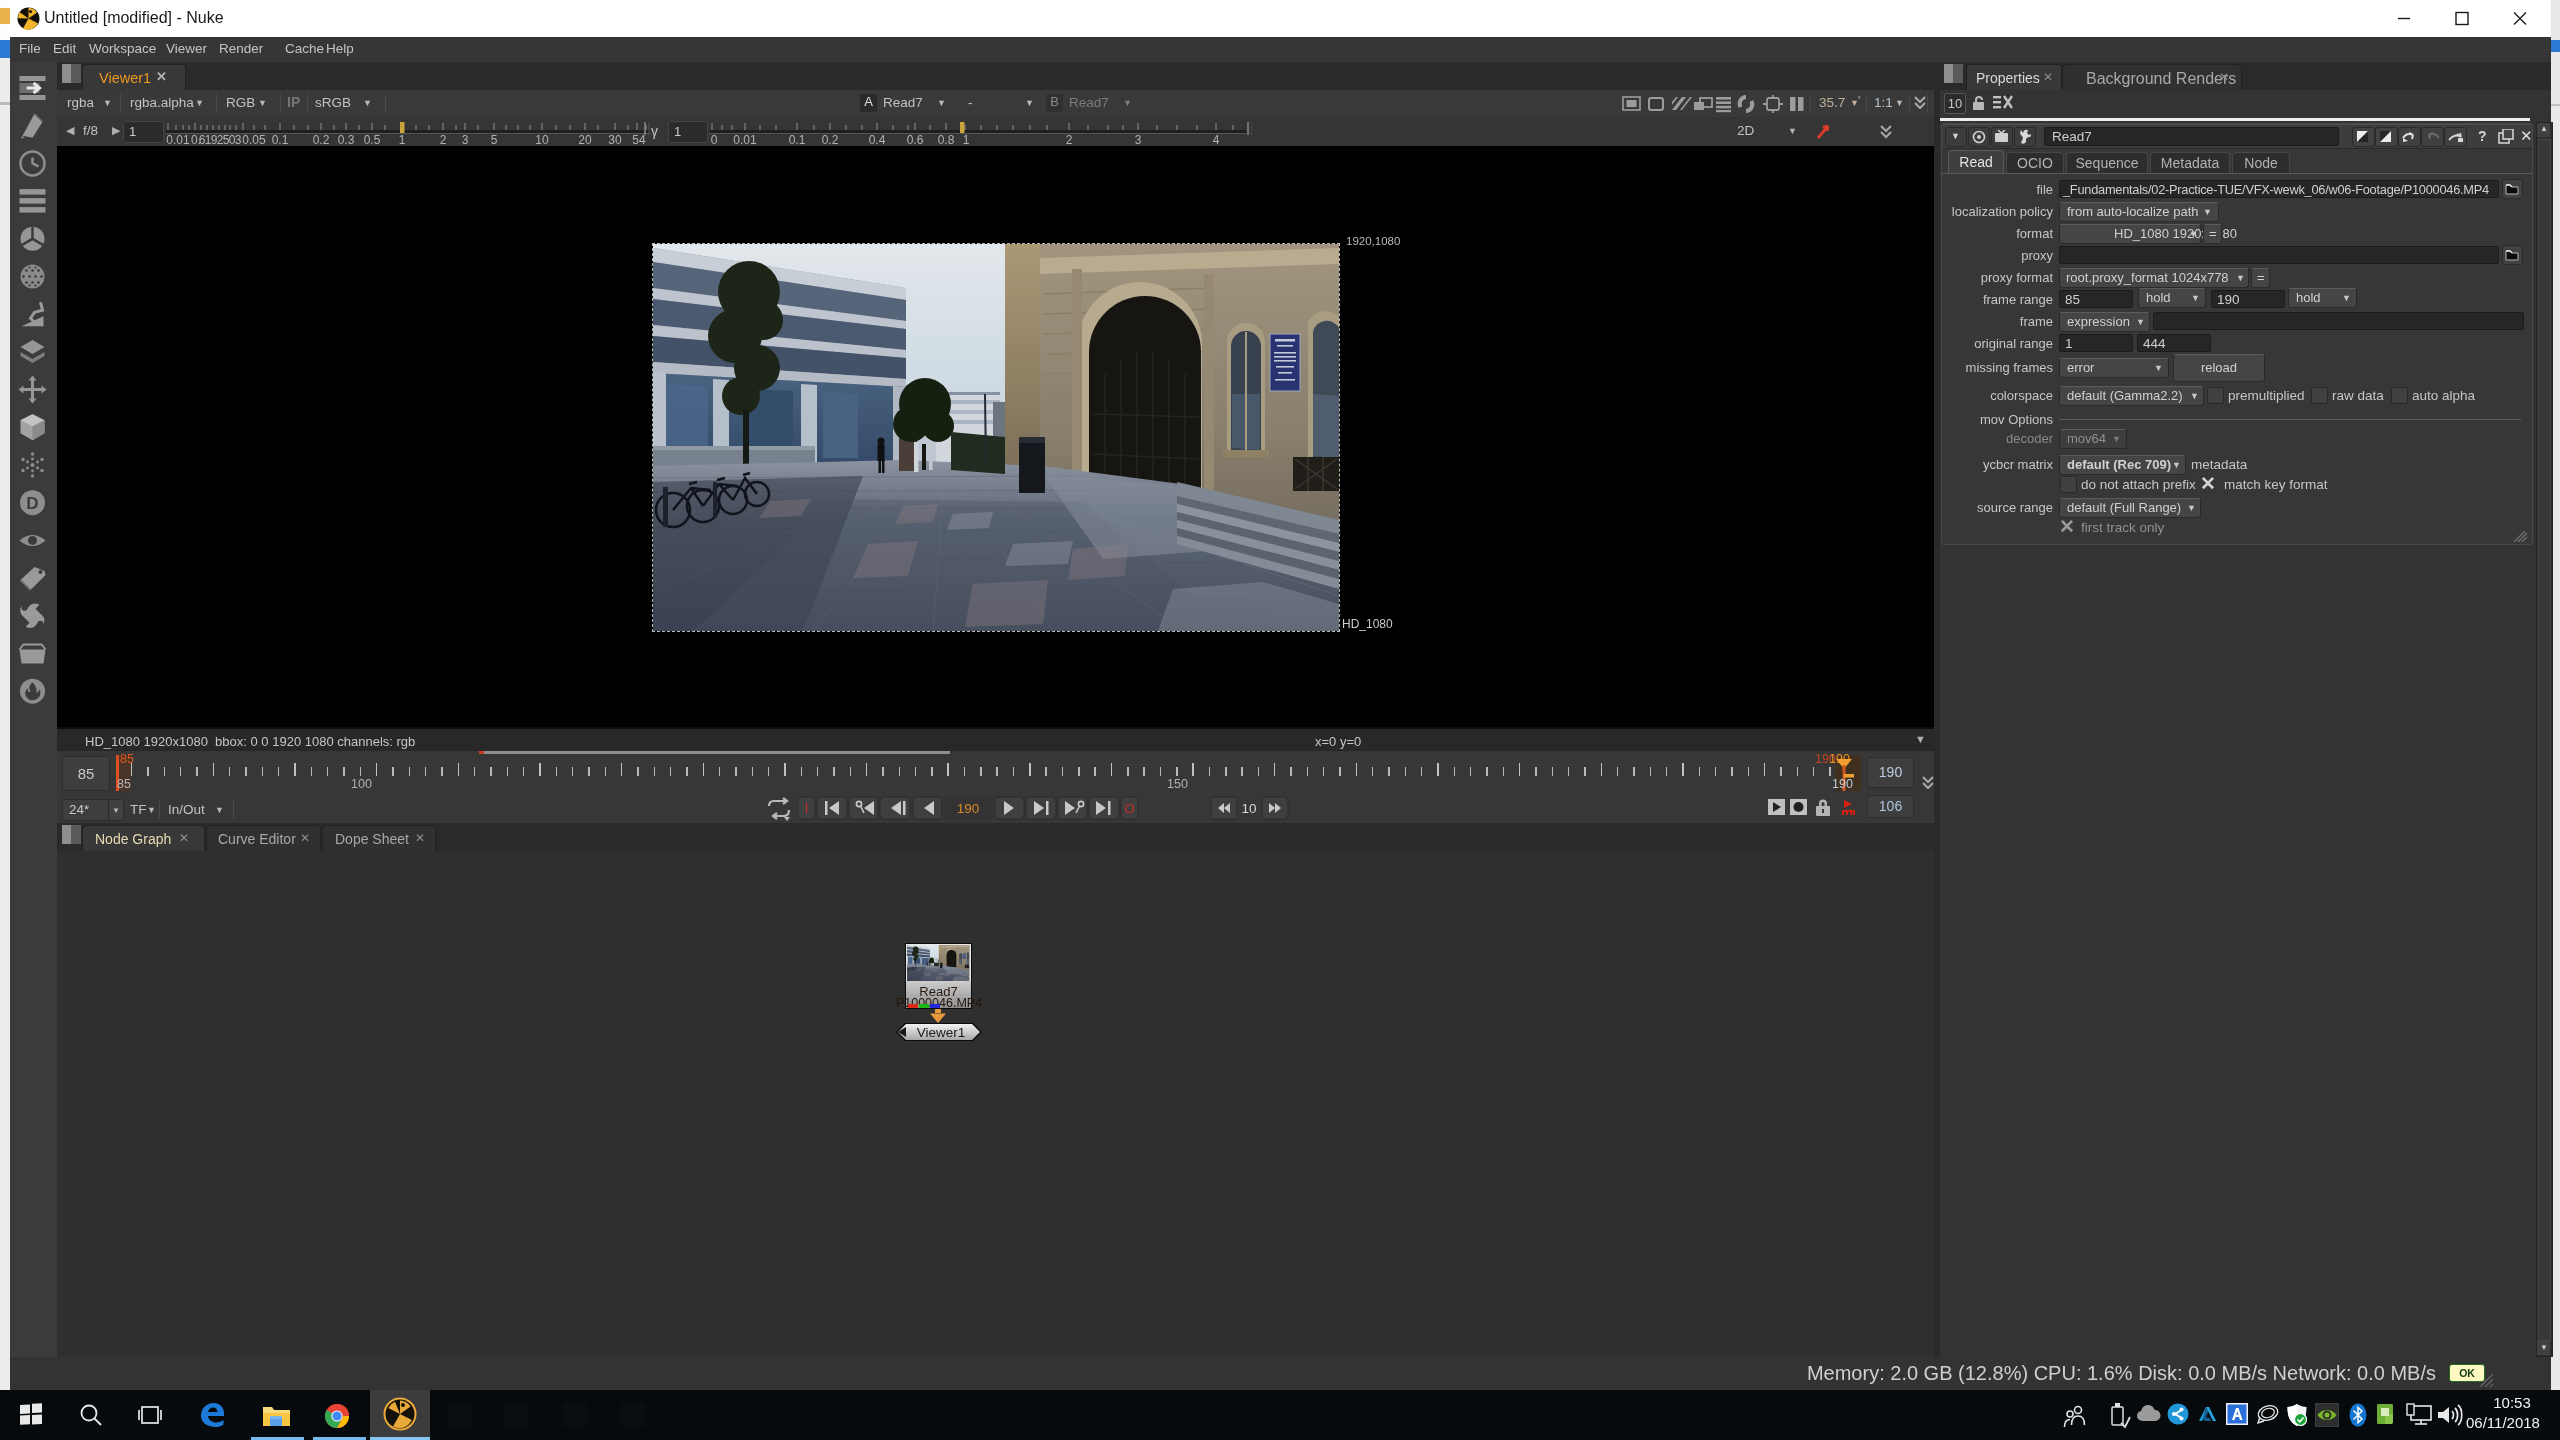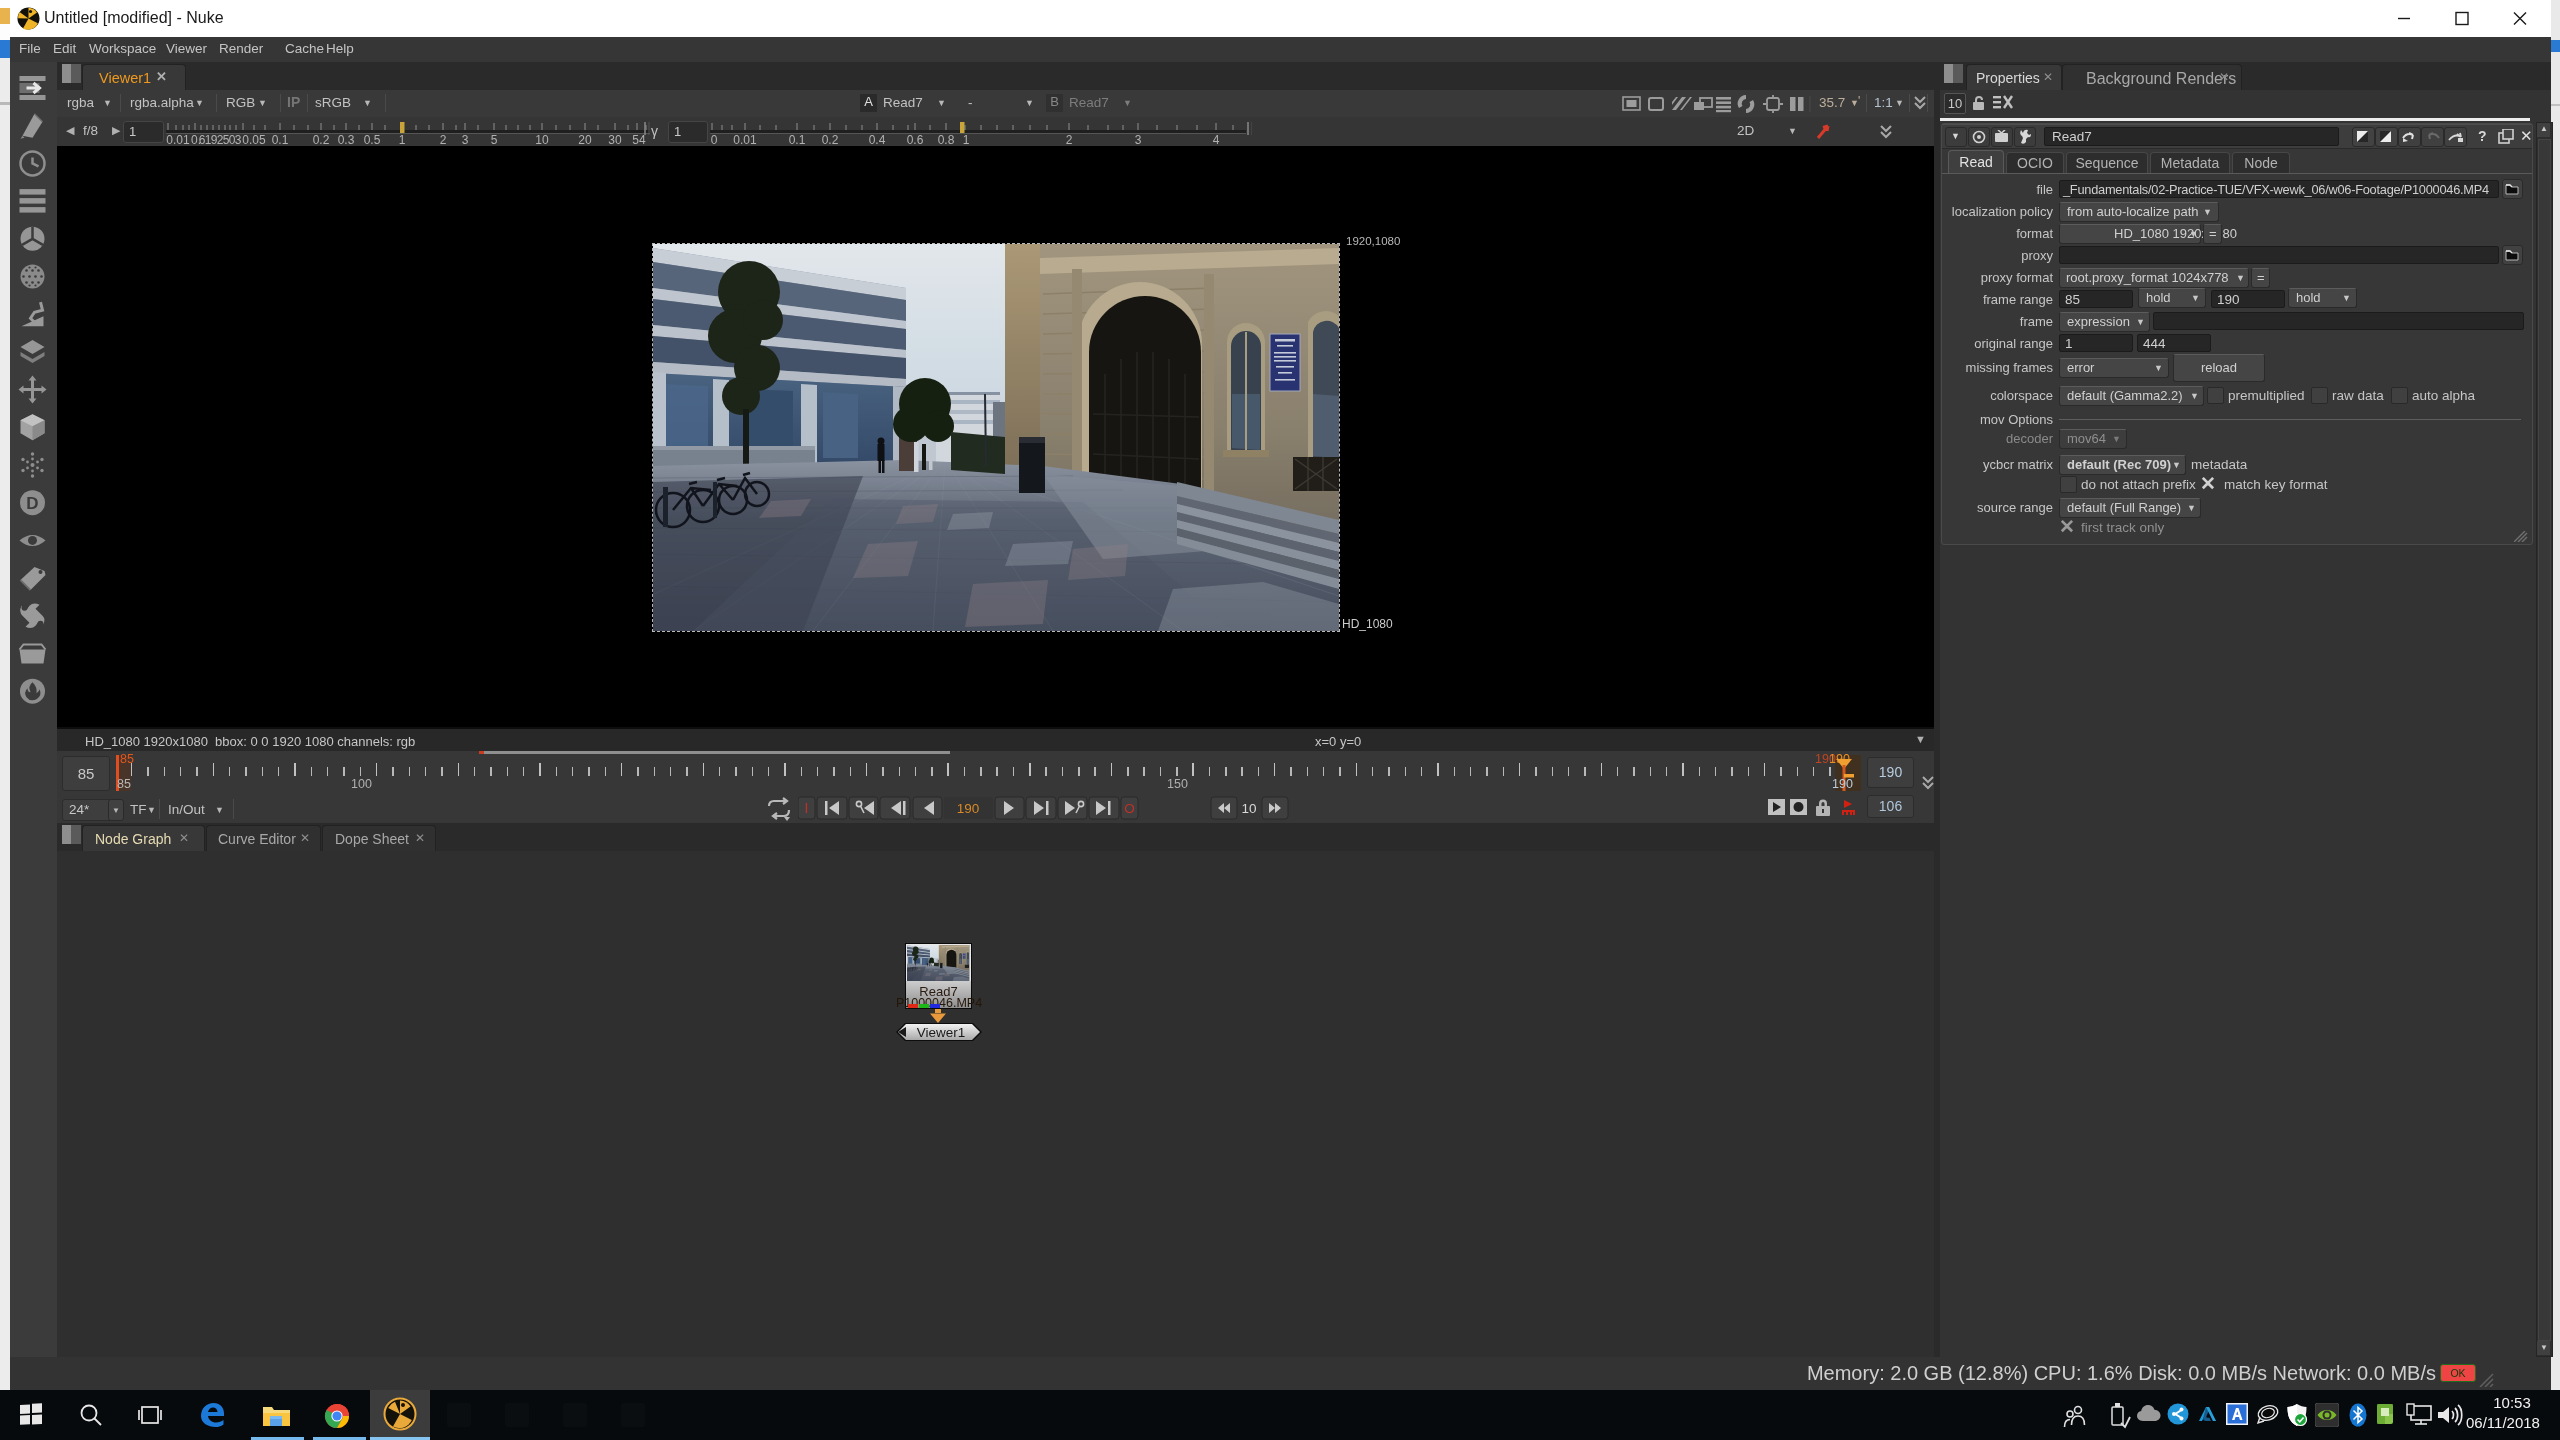--- a/index.html
+++ b/index.html
@@ -911,21 +911,21 @@
             <g stroke="#6f6f6f" stroke-width="1.4">
               <line x1="0" y1="11" x2="11" y2="0"></line>
               <line x1="4" y1="11" x2="13" y2="2"></line>
               <line x1="8" y1="11" x2="13" y2="6"></line>
             </g>
           </svg>
 </div>
 </div>
 <div id="statusbar">
 <span class="abs" style="right:61px;top:5px;font-size:20px;color:#cfcfcf;">Memory: 2.0 GB (12.8%) CPU: 1.6% Disk: 0.0 MB/s Network: 0.0 MB/s</span>
-<div class="abs" style="right:21px;top:7px;width:34px;height:16px;background:#ef4444;border:1px solid #1e6e1e;border-radius:3px;text-align:center;font-size:10.5px;font-weight:normal;color:#0c3c0c;line-height:16px;">OK</div>
+<div class="abs" style="right:12px;top:7px;width:34px;height:16px;background:#fef9c3;border:1px solid #1e6e1e;border-radius:3px;text-align:center;font-size:10.5px;font-weight:bold;color:#0c3c0c;line-height:16px;">OK</div>
 <svg class="abs" style="right:3px;top:16px;" width="15" height="14">
           <g stroke="#606060" stroke-width="1.5">
             <line x1="1" y1="14" x2="14" y2="1"></line>
             <line x1="6" y1="14" x2="14" y2="6"></line>
             <line x1="11" y1="14" x2="14" y2="11"></line>
           </g>
         </svg>
 </div>
 </div>
 <div id="taskbar">

